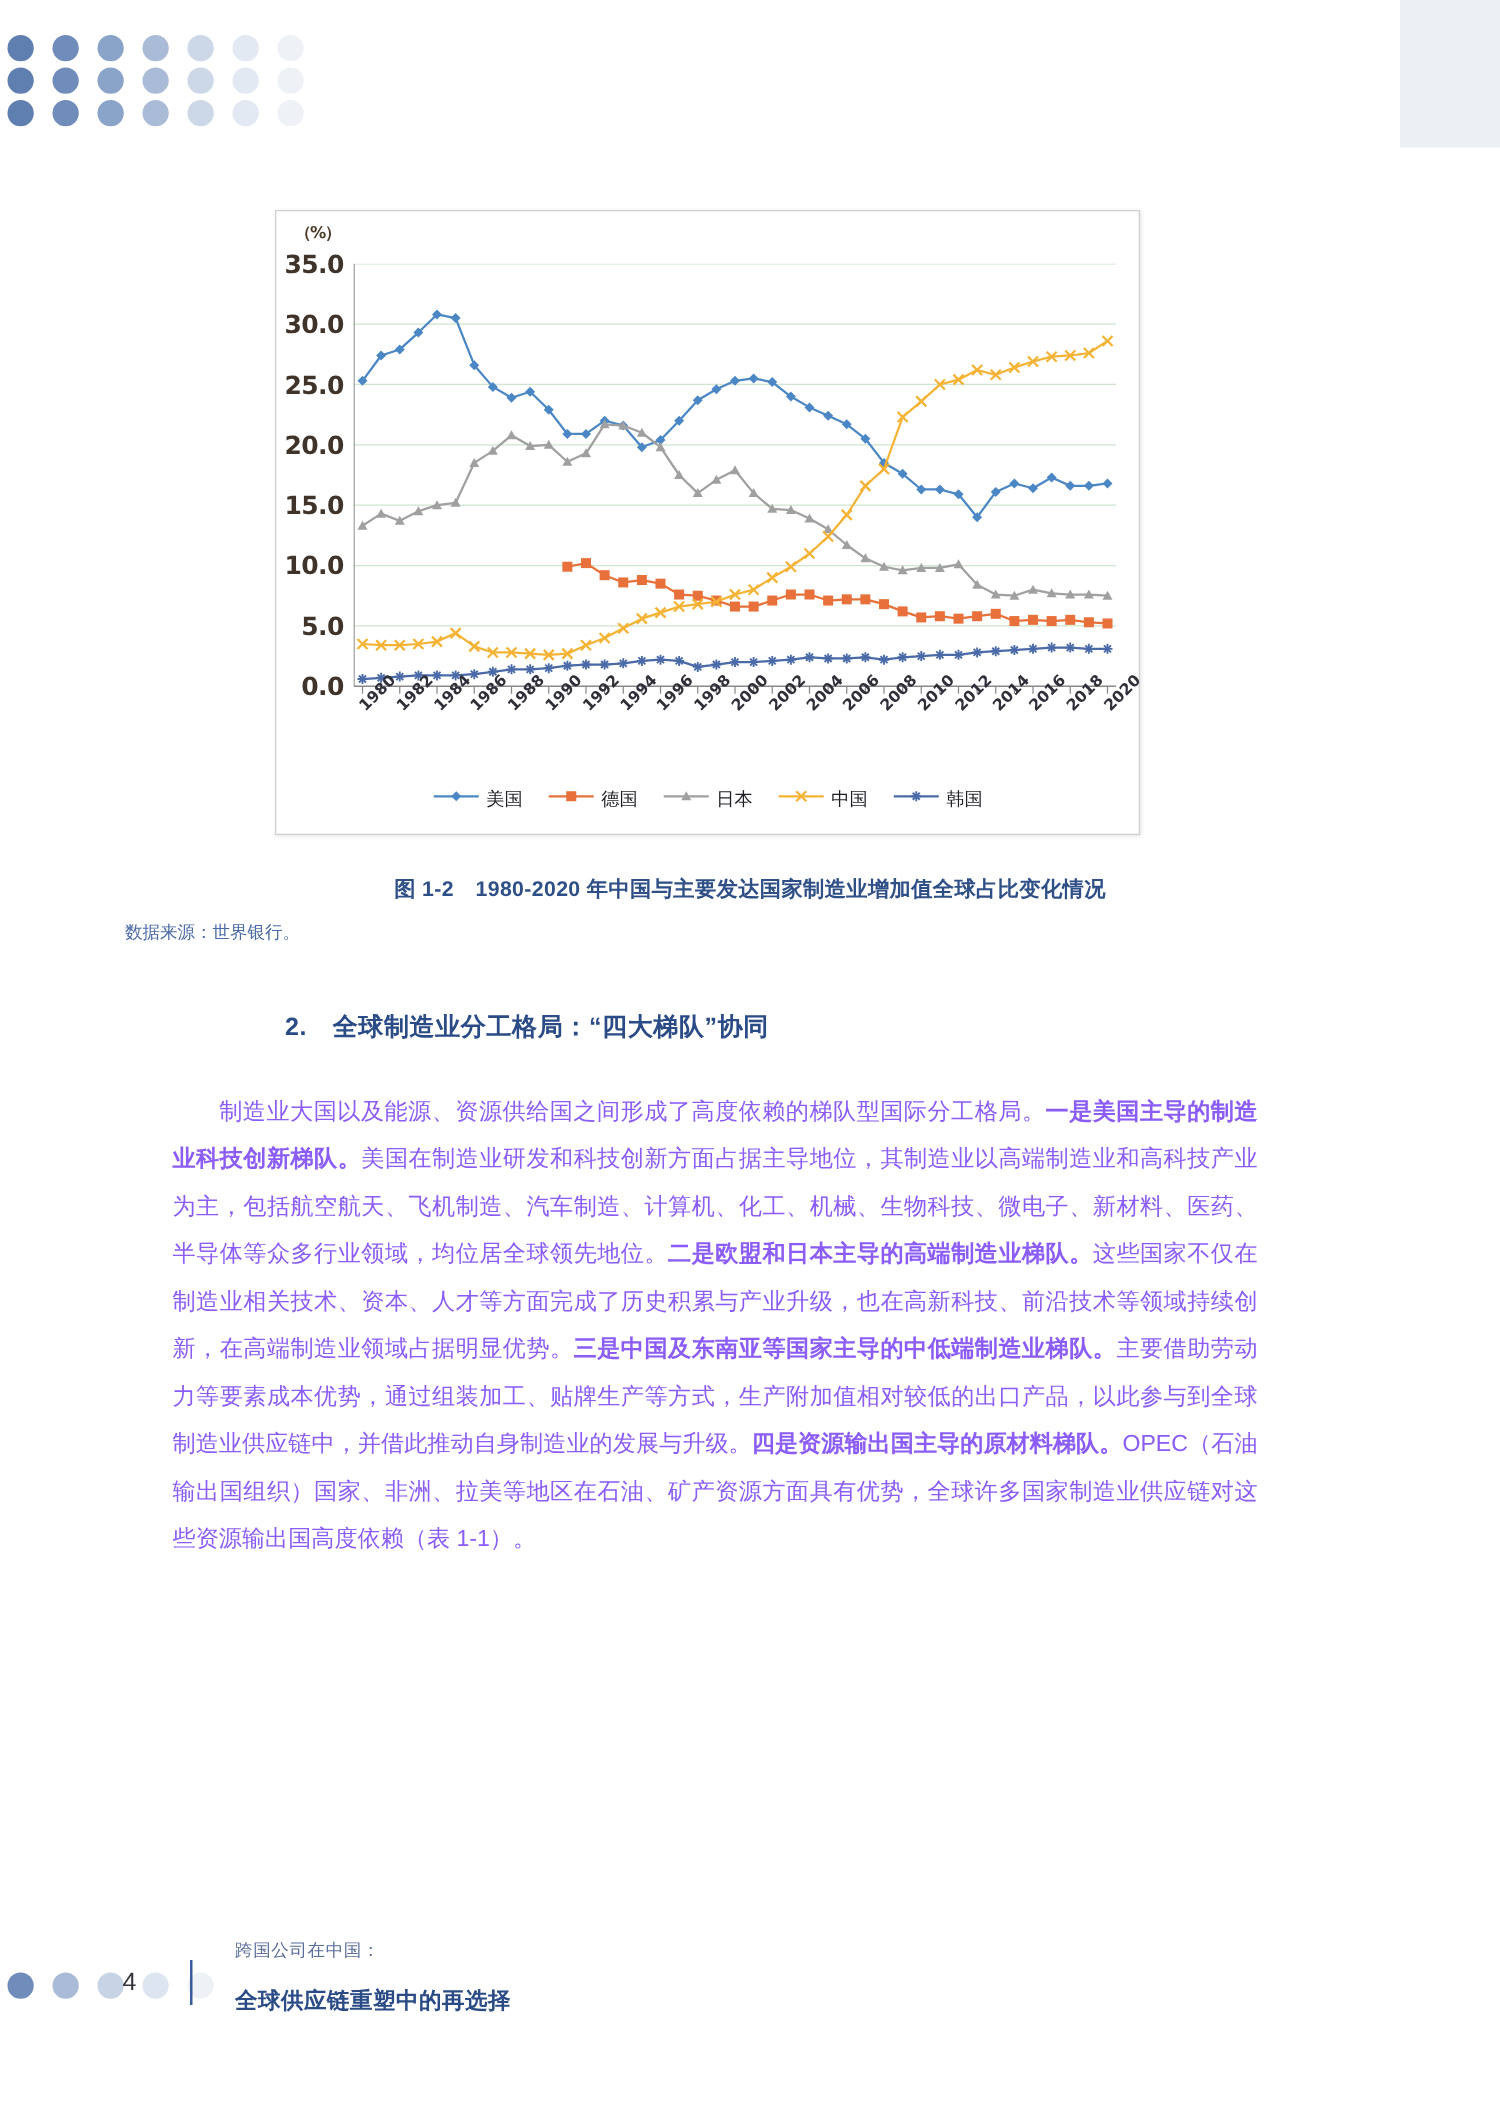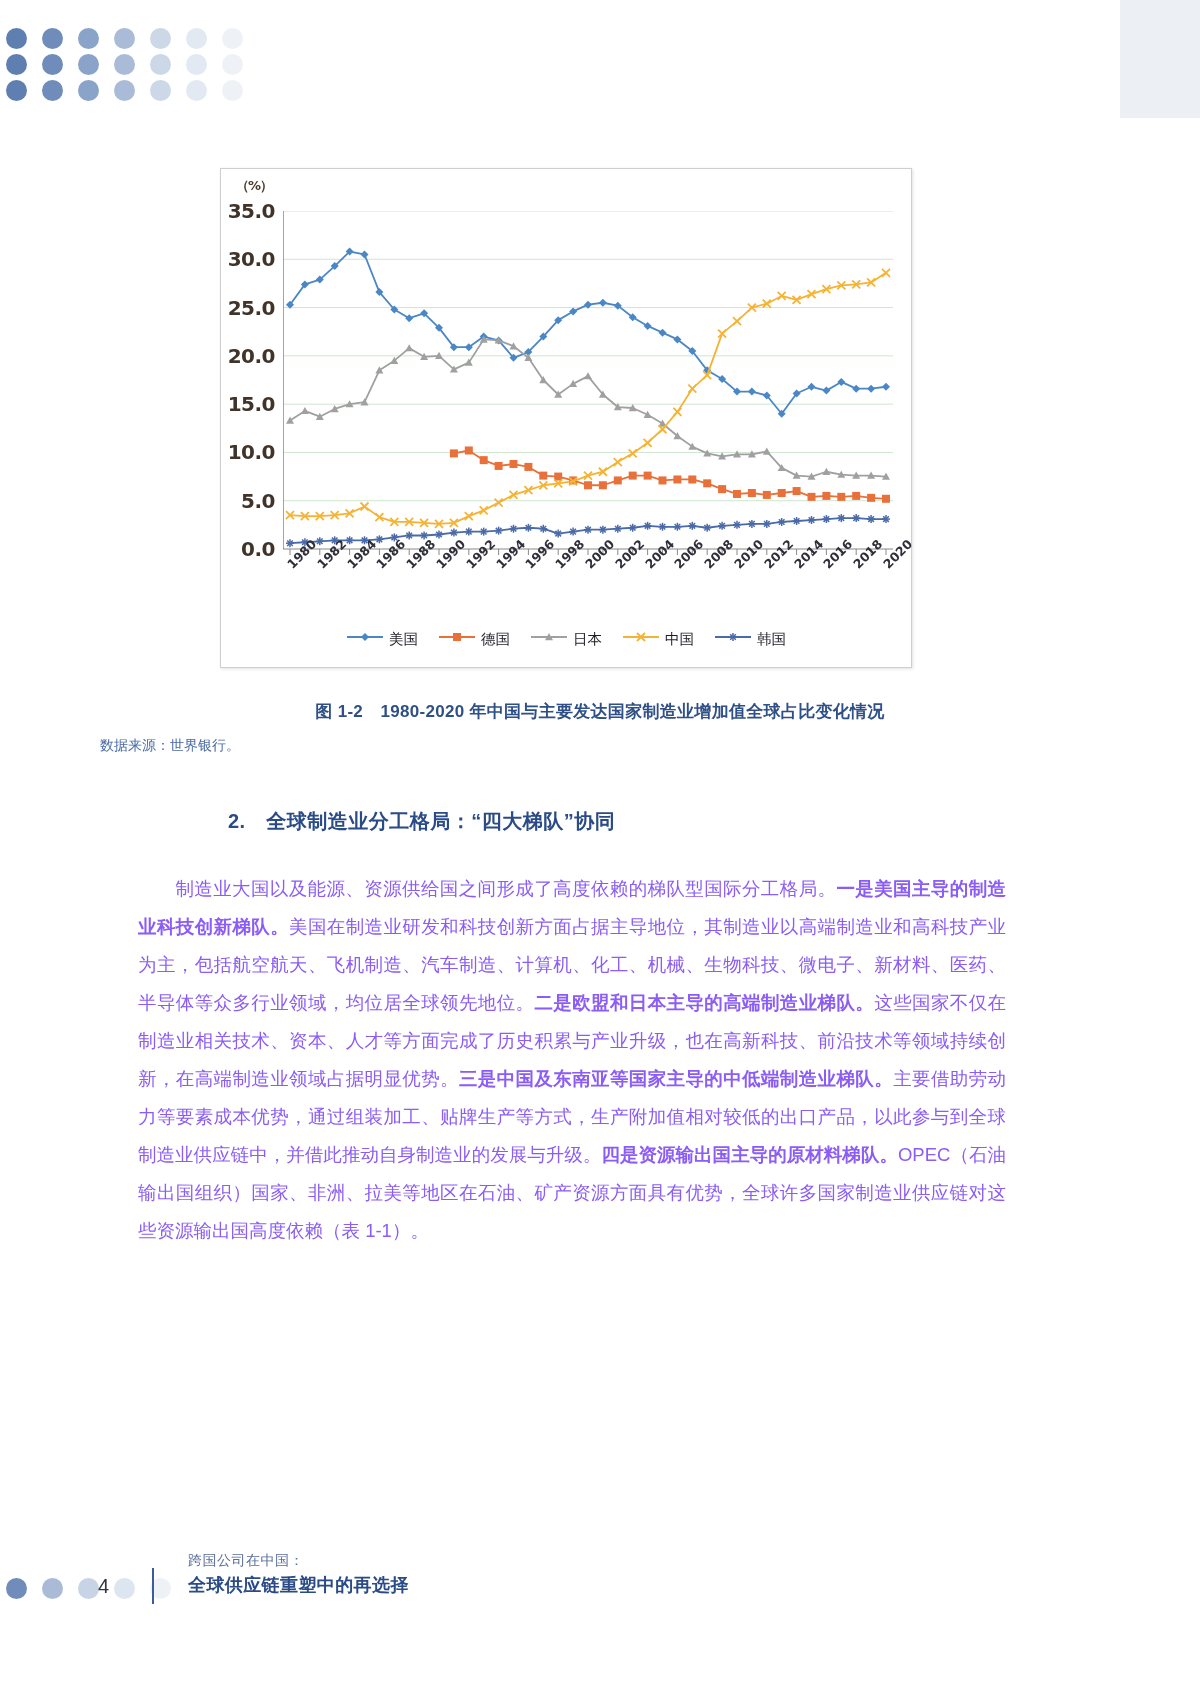--- a/index.html
+++ b/index.html
@@ -203,21 +203,21 @@
   .footer-title-sm {
     font-size: 14px;
     color: #5a6e99;
     letter-spacing: 0.5px;
   }
   .footer-title-lg {
     font-size: 18px;
     font-weight: bold;
     color: #2a4b86;
     letter-spacing: 0.4px;
-    margin-top: 3px;
+    margin-top: 18px;
   }
 </style>
 </head>
 <body>
 
 <div class="right-edge"></div>
 <div class="page-edge-band"></div>
 <div class="dot-grid" id="dot-grid">
     <div class="dot" style="background: rgb(95, 127, 176);"></div>
     <div class="dot" style="background: rgb(111, 140, 186);"></div>

